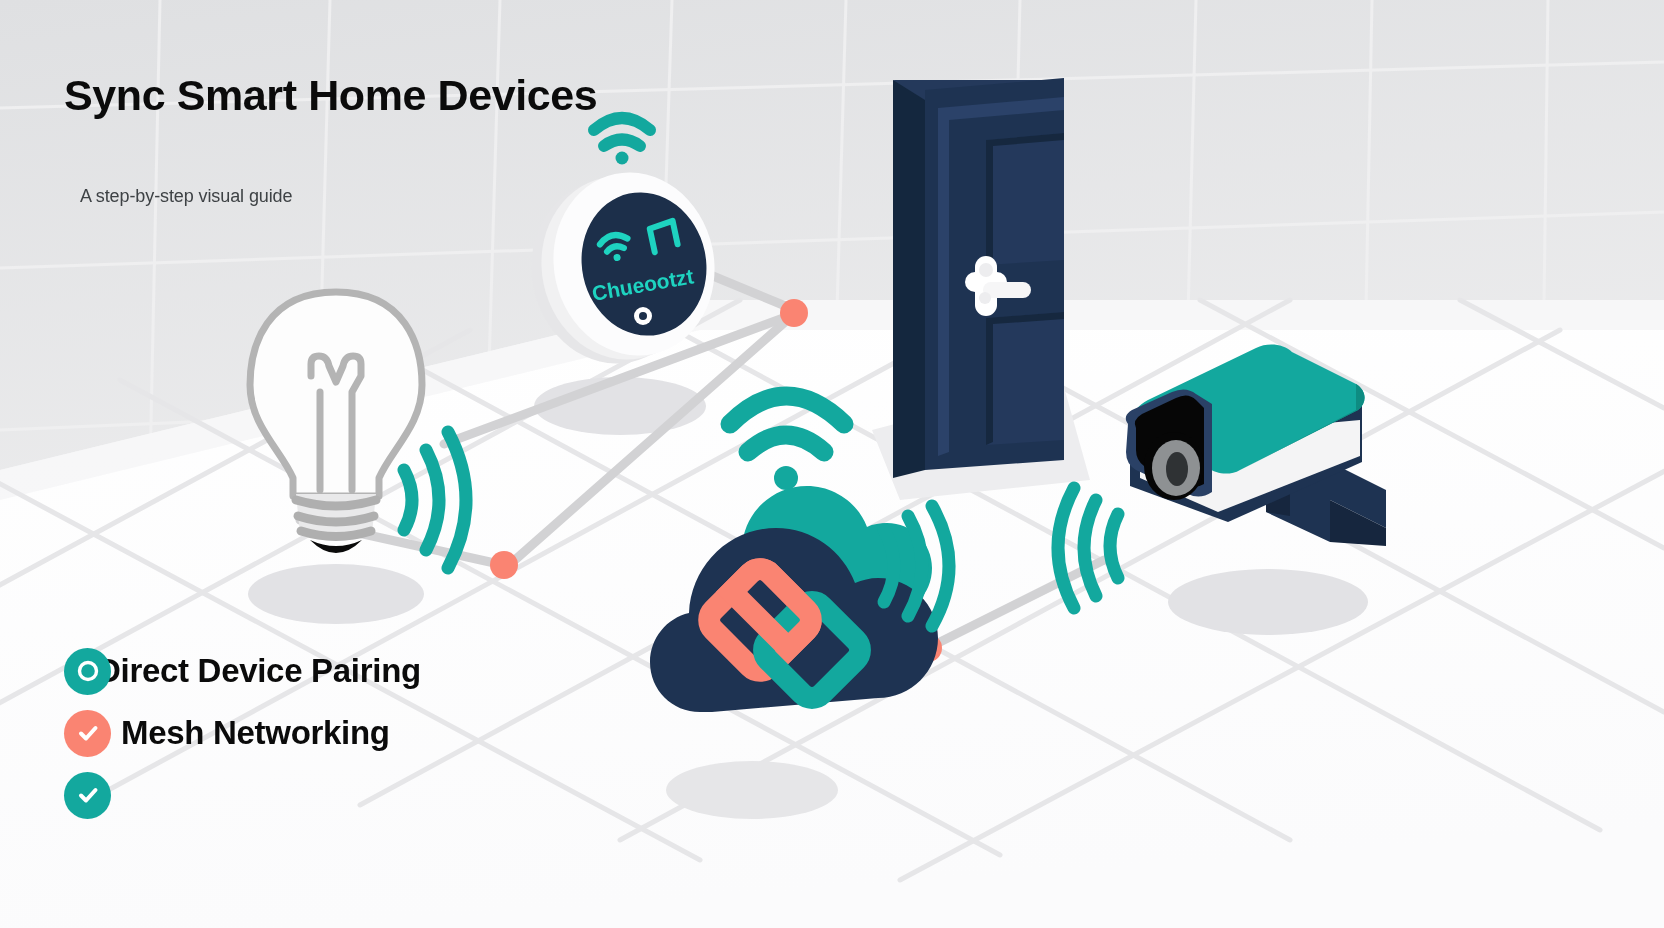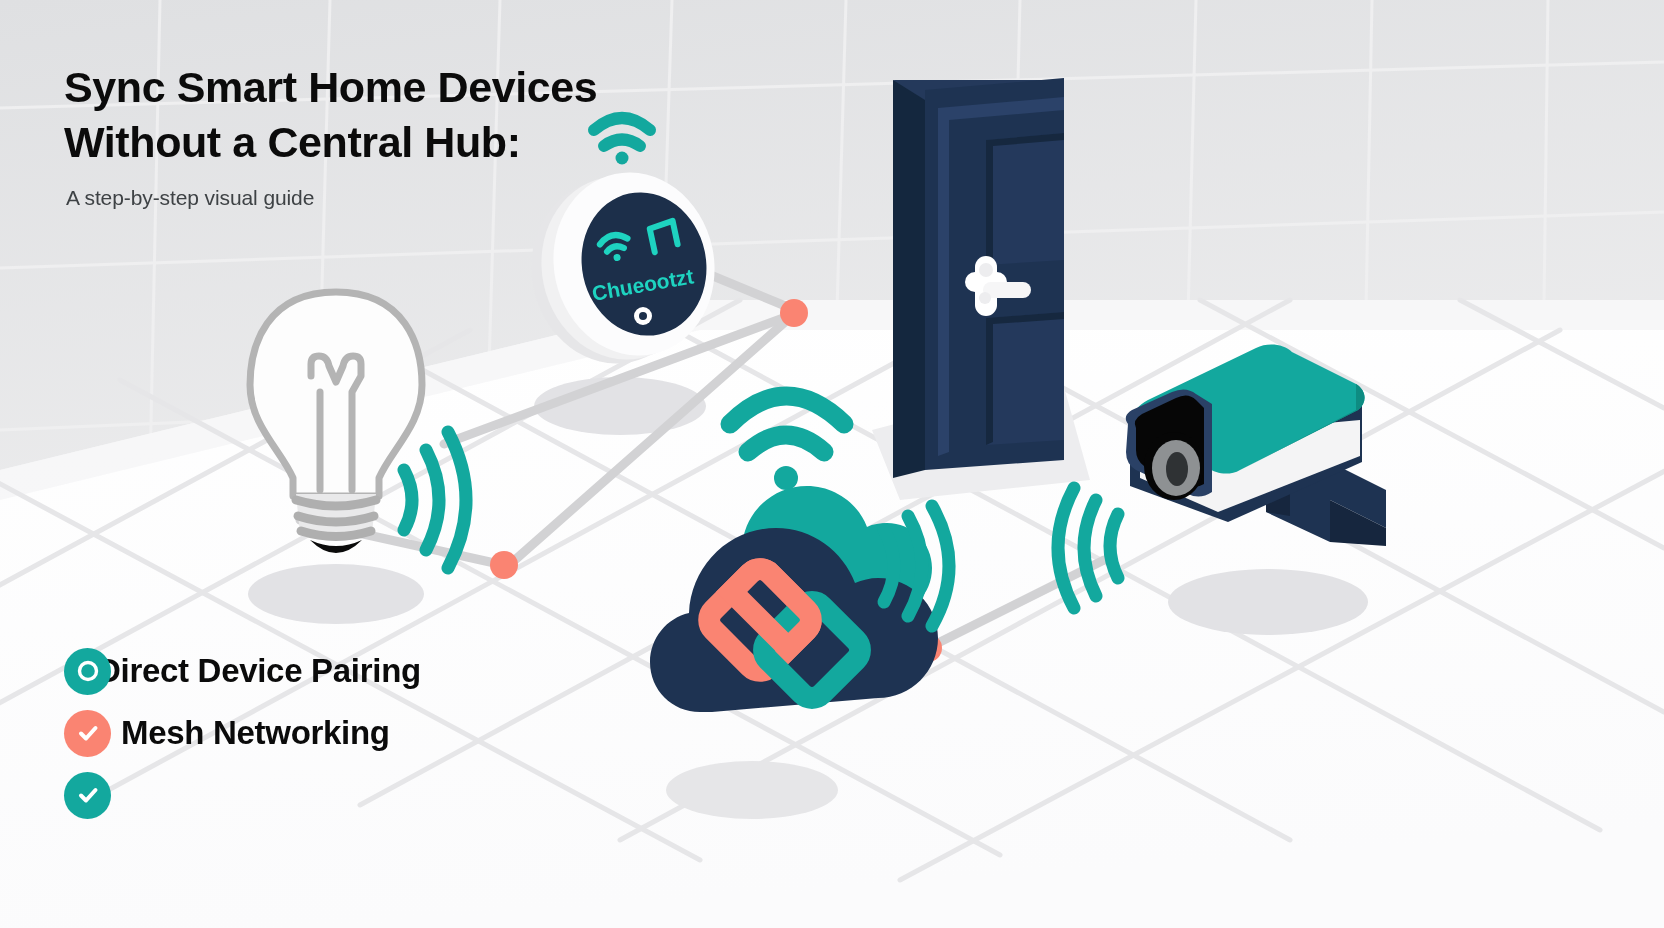--- a/index.html
+++ b/index.html
@@ -8,28 +8,28 @@
     font-family:"Liberation Sans",sans-serif;
     background:#ffffff;
     position:relative;
   }
   #stage{position:absolute;inset:0;width:1664px;height:928px;}
   .layer{position:absolute;inset:0;width:1664px;height:928px;}
   svg.layer{display:block;}
 
   
   #headline{
-    position:absolute;left:64px;top:60px;width:700px;
+    position:absolute;left:64px;top:68px;width:700px;
     font-size:43px;font-weight:bold;line-height:1.27;
     color:#0b0b0b;letter-spacing:-0.4px;
   }
   #headline .l2{display:block;}
   #subhead{
-    position:absolute;left:66px;top:186px;
-    font-size:21px;font-weight:400;color:#3e4245;letter-spacing:-0.1px;
+    position:absolute;left:80px;top:186px;
+    font-size:18px;font-weight:400;color:#3e4245;letter-spacing:-0.1px;
   }
 
   
   #bullets{position:absolute;left:64px;top:640px;}
   .bullet{display:flex;align-items:center;height:62px;}
   .badge{
     width:47px;height:47px;border-radius:50%;
     flex:0 0 47px;position:relative;
     display:flex;align-items:center;justify-content:center;
     z-index:3;
@@ -294,21 +294,20 @@
 
     <g fill="none" stroke="#13A89E" stroke-width="13" stroke-linecap="round">
       <path d="M 884 530 Q 904 566 884 602"></path>
       <path d="M 908 516 Q 936 566 908 616"></path>
       <path d="M 932 506 Q 966 566 932 626"></path>
     </g>
   </svg>
 
   <div id="headline">
     <span class="l1">Sync Smart Home Devices</span>
-    <span class="l2">Without a Central Hub:</span>
   </div>
 
   <div id="subhead">A step-by-step visual guide</div>
 
   <div id="bullets">
 
     <div class="bullet b1">
       <span class="badge" style="background:#13A89E">
         <svg width="26" height="26" viewBox="0 0 26 26">
           <circle cx="13" cy="13" r="8.5" fill="none" stroke="#FFFFFF" stroke-width="3.4"></circle>

